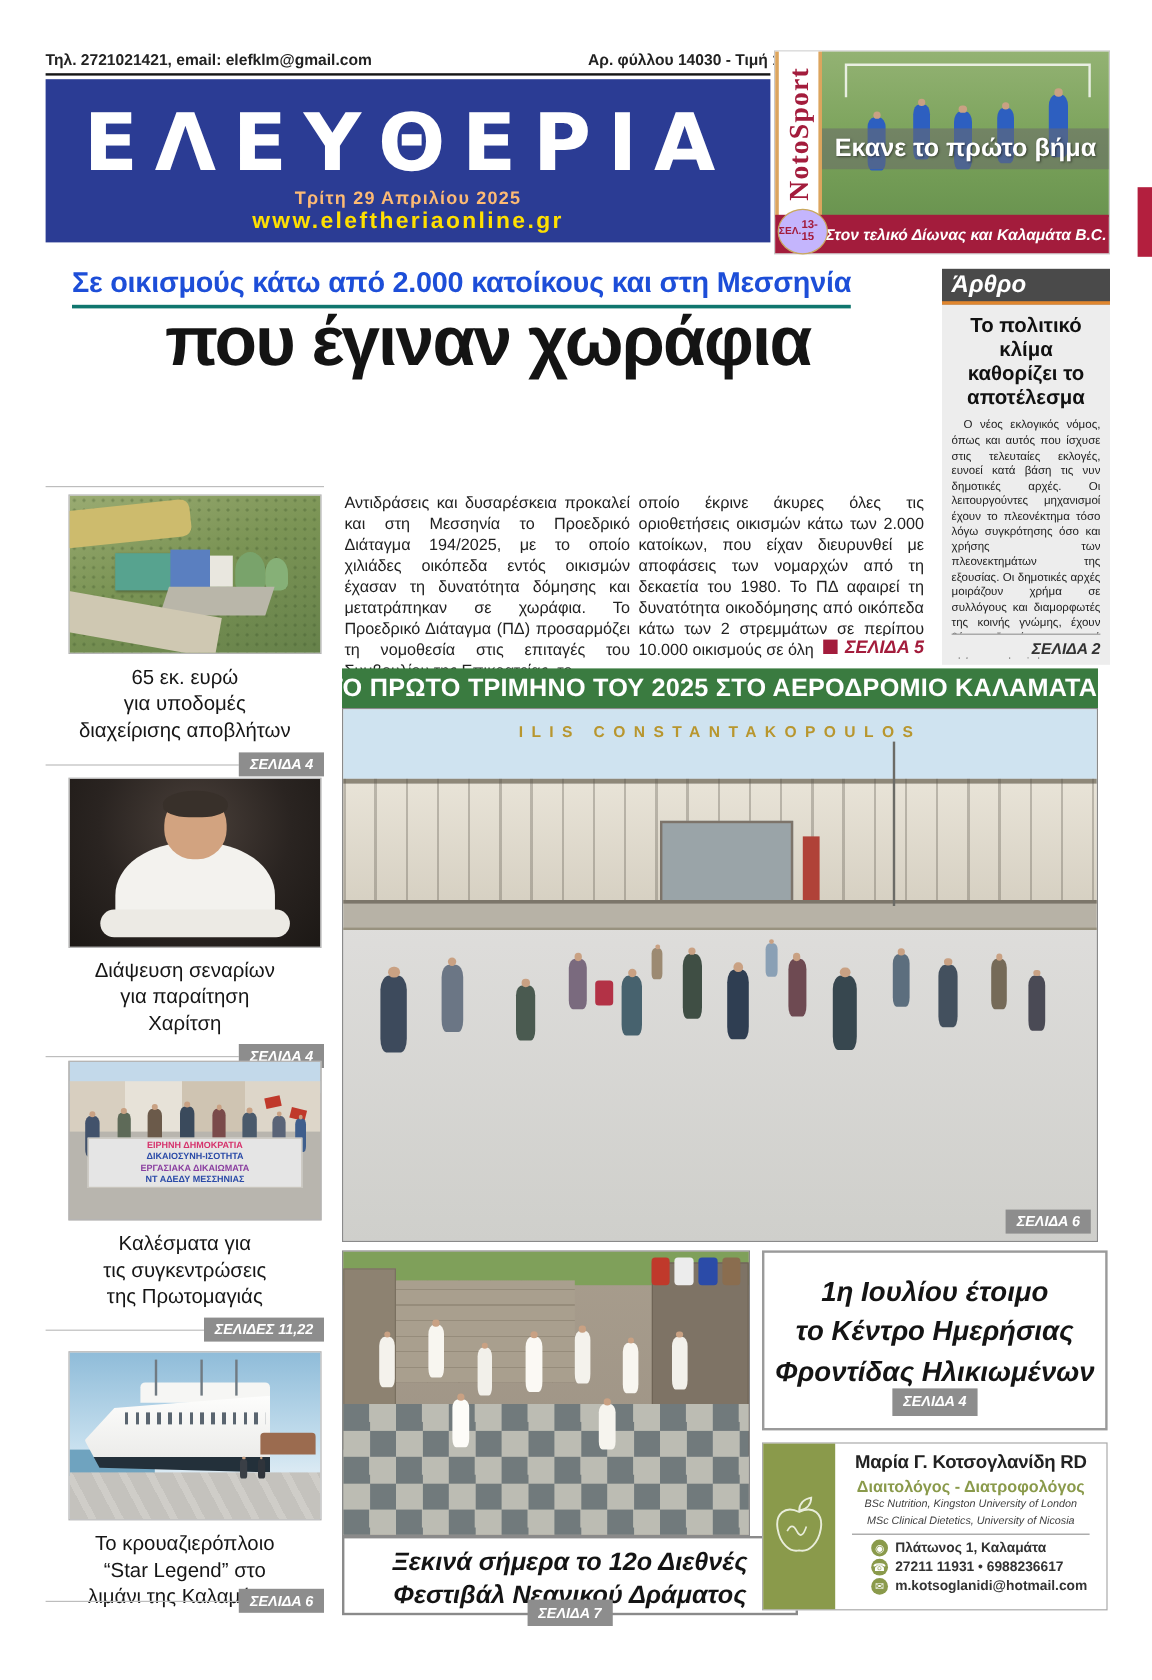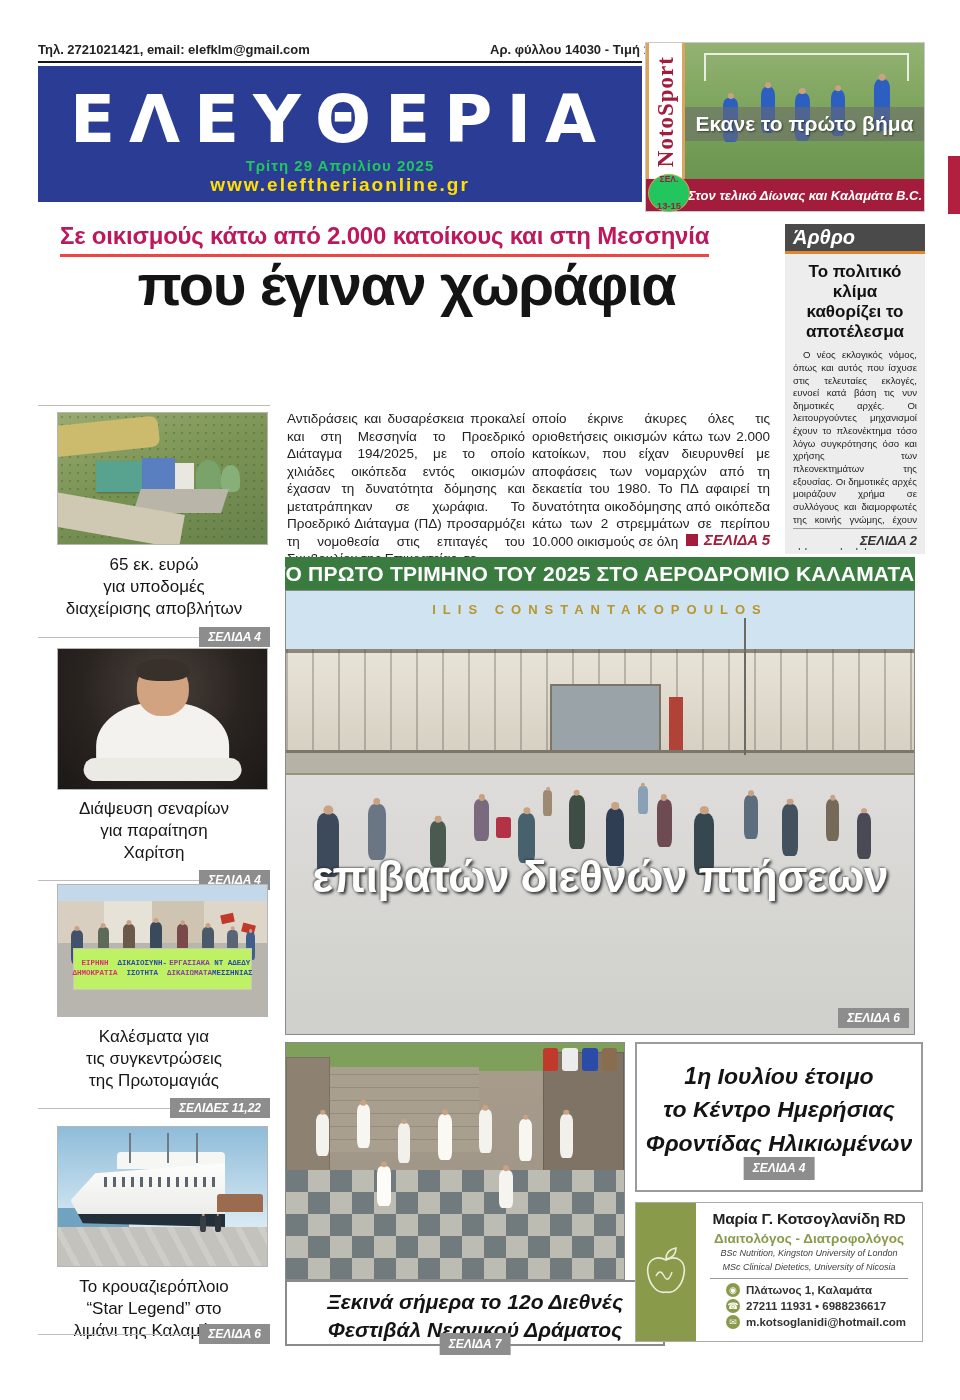--- a/index.html
+++ b/index.html
@@ -8,48 +8,48 @@
   
   .topbar{position:absolute;left:38px;top:42px;width:604px;display:flex;justify-content:space-between;
           font-size:13px;font-weight:700;color:#222;}
   .topbar .iss{position:absolute;left:452px;top:0;white-space:nowrap;}
   .toprule{position:absolute;left:38px;top:61px;width:604px;height:2px;background:#161616;}
   
   .masthead{position:absolute;left:38px;top:66px;width:604px;height:136px;background:#2b3c94;
             display:flex;flex-direction:column;align-items:center;justify-content:flex-end;}
   .logo{font-family:"DejaVu Sans",sans-serif;font-weight:700;color:#fff;font-size:66px;line-height:1;
         letter-spacing:14px;margin-bottom:4px;margin-top:8px;}
-  .mdate{color:#22c55e;font-weight:700;font-size:15px;letter-spacing:1px;}
+  .mdate{color:#fdba74;font-weight:700;font-size:15px;letter-spacing:1px;}
   .msite{color:#ffe000;font-weight:700;font-size:19px;letter-spacing:2px;margin-bottom:6px;cursor:pointer;}
   
   .noto{position:absolute;left:645px;top:42px;width:280px;height:170px;background:#fff;border:1px solid #c9c9c9;box-sizing:border-box;}
   .noto-strip{position:absolute;left:0;top:0;width:39px;height:138px;background:#fff;
               border-left:3px solid #dca55e;border-right:3px solid #dca55e;box-sizing:border-box;
               display:flex;align-items:center;justify-content:center;}
   .noto-brand{writing-mode:vertical-rl;transform:rotate(180deg);font-family:"Liberation Serif",serif;
               font-weight:700;font-size:23px;color:#a31c3c;letter-spacing:1px;}
   .noto-photo{position:absolute;left:39px;top:0;right:0;height:138px;overflow:hidden;
               background:linear-gradient(180deg,#93b273 0%,#7aa25a 55%,#6a9450 100%);}
   .goal{position:absolute;left:8%;top:10px;width:84%;height:26px;border:2px solid rgba(255,255,255,.8);border-bottom:none;}
   .noto-olay{position:absolute;left:0;right:0;top:64px;height:34px;background:rgba(105,105,105,.55);
              display:flex;align-items:center;justify-content:center;}
   .noto-olay span{color:#fff;font-weight:700;font-size:21px;text-shadow:1px 1px 2px rgba(0,0,0,.5);}
   .noto-bar{position:absolute;left:0;right:0;bottom:0;height:32px;background:#a31c3c;
             display:flex;align-items:center;justify-content:center;padding-left:40px;box-sizing:border-box;}
   .noto-bar span{color:#fff;font-weight:700;font-style:italic;font-size:13px;white-space:nowrap;}
   .noto-badge{position:absolute;left:2px;bottom:-1px;width:40px;height:36px;border-radius:50%;
-              background:#22c55e;border:1px solid #c9a85e;display:flex;flex-direction:column;
-              align-items:center;justify-content:space-between;z-index:3;color:#a31c3c;font-weight:700;}
+              background:#c4b5fd;border:1px solid #c9a85e;display:flex;flex-direction:row;
+              align-items:center;justify-content:flex-start;z-index:3;color:#a31c3c;font-weight:700;}
   .noto-badge span{font-size:8.5px;line-height:1.1;}
   .noto-badge .b2{font-size:9.5px;}
   .edge-accent{position:absolute;left:948px;top:156px;width:12px;height:58px;background:#b31f3e;}
   
   .kicker-wrap{position:absolute;left:60px;top:222px;width:717px;}
-  .kicker{display:inline-block;font-size:24px;font-weight:800;color:#be185d;
-          border-bottom:3px solid #ef4444;padding-bottom:4px;letter-spacing:-0.2px;}
+  .kicker{display:inline-block;font-size:24px;font-weight:800;color:#1d4ed8;
+          border-bottom:3px solid #0f766e;padding-bottom:4px;letter-spacing:-0.2px;}
   .headline{position:absolute;left:38px;top:254px;width:737px;text-align:center;
             font-weight:800;font-size:58px;line-height:1.07;color:#141414;letter-spacing:-1.5px;}
   .lcol{position:absolute;top:410px;width:238px;height:138px;font-size:13.5px;line-height:1.3;
         text-align:justify;color:#222;}
   .c1{left:287px;}
   .c2{left:532px;}
   .pref{position:absolute;right:0;bottom:-1px;background:#fff;padding-left:6px;
         color:#a31c3c;font-weight:700;font-style:italic;font-size:15px;}
   .sq{display:inline-block;width:12px;height:12px;background:#a31c3c;margin-right:6px;vertical-align:-1px;}
   
@@ -96,23 +96,23 @@
   .portrait .head{position:absolute;left:50%;top:10%;transform:translateX(-50%);width:25%;height:38%;
                   background:#d2a380;border-radius:46%;}
   .portrait .hair{position:absolute;left:50%;top:7%;transform:translateX(-50%);width:26%;height:16%;
                   background:#38302a;border-radius:50% 50% 40% 40%;}
   
   .protest{top:884px;height:133px;background:#b8b5ae;}
   .protest .sky{position:absolute;left:0;top:0;right:0;height:20%;background:#c3d9ea;}
   .protest .bld{position:absolute;left:0;top:12%;right:0;height:32%;
                 background:linear-gradient(90deg,#d8cfc0 0 22%,#e7e2d8 22% 45%,#cfc4b2 45% 70%,#ddd6c9 70% 100%);}
   .protest .flag{position:absolute;width:13px;height:9px;background:#c0392b;transform:rotate(-12deg);}
-  .banner{position:absolute;left:7%;top:48%;width:86%;height:32%;background:#bef264;border:1px solid #c9c5bd;
-          box-sizing:border-box;display:flex;flex-direction:row;align-items:center;justify-content:center;
-          font-weight:700;font-size:7.5px;line-height:1.25;text-align:center;z-index:4;font-family:Liberation Mono, monospace;}
+  .banner{position:absolute;left:7%;top:48%;width:86%;height:32%;background:#e5e5e5;border:1px solid #c9c5bd;
+          box-sizing:border-box;display:flex;flex-direction:column;align-items:center;justify-content:center;
+          font-weight:700;font-size:7.5px;line-height:1.25;text-align:center;z-index:4;}
   
   .cruise{top:1126px;height:141px;background:linear-gradient(180deg,#8fbcd9 0%,#c6dfee 55%,#d9e9f3 70%);}
   .cruise .sea{position:absolute;left:0;top:58%;width:34%;height:16%;background:#6fa3bf;}
   .cruise .hull{position:absolute;left:6%;top:26%;width:74%;height:46%;
                 background:linear-gradient(180deg,#fdfdfc 0%,#ececea 80%,#23303a 80%,#23303a 100%);
                 clip-path:polygon(0 58%,16% 16%,100% 0,100% 100%,8% 94%);}
   .cruise .deck{position:absolute;left:28%;top:18%;width:52%;height:12%;background:#f6f6f4;border-radius:4px 4px 0 0;}
   .cruise .win{position:absolute;left:22%;top:36%;width:56%;height:7%;
                background:repeating-linear-gradient(90deg,#5a6570 0 3px,transparent 3px 9px);}
   .cruise .mast{position:absolute;width:2px;height:22%;background:#707a82;top:4%;}
@@ -368,21 +368,20 @@
         <div class="p" style="left: 65%; top: 50%; width: 20px; height: 62px; --c: #37474f;"></div>
         <div class="p" style="left: 73%; top: 46%; width: 14px; height: 44px; --c: #5c6e7e;"></div>
         <div class="p" style="left: 79%; top: 48%; width: 16px; height: 52px; --c: #43505e;"></div>
         <div class="p" style="left: 86%; top: 47%; width: 13px; height: 42px; --c: #756a58;"></div>
         <div class="p" style="left: 91%; top: 50%; width: 14px; height: 46px; --c: #4a4a55;"></div>
         <div class="p" style="left: 56%; top: 44%; width: 10px; height: 28px; --c: #8aa0b5;"></div>
         <div class="p" style="left: 41%; top: 45%; width: 9px; height: 26px; --c: #9c8a72;"></div>
       </div>
     <div class="case"></div>
     <div class="olay">
-      <div>επιβατών διεθνών πτήσεων</div>
     </div>
     <span class="pgbadge pb">ΣΕΛΙΔΑ 6</span>
   </div>
 
   <div class="festival">
     <div class="grass"></div>
       <div class="wallC"></div>
       <div class="wallL"></div>
       <div class="wallR"></div>
     <div class="floor"></div>

